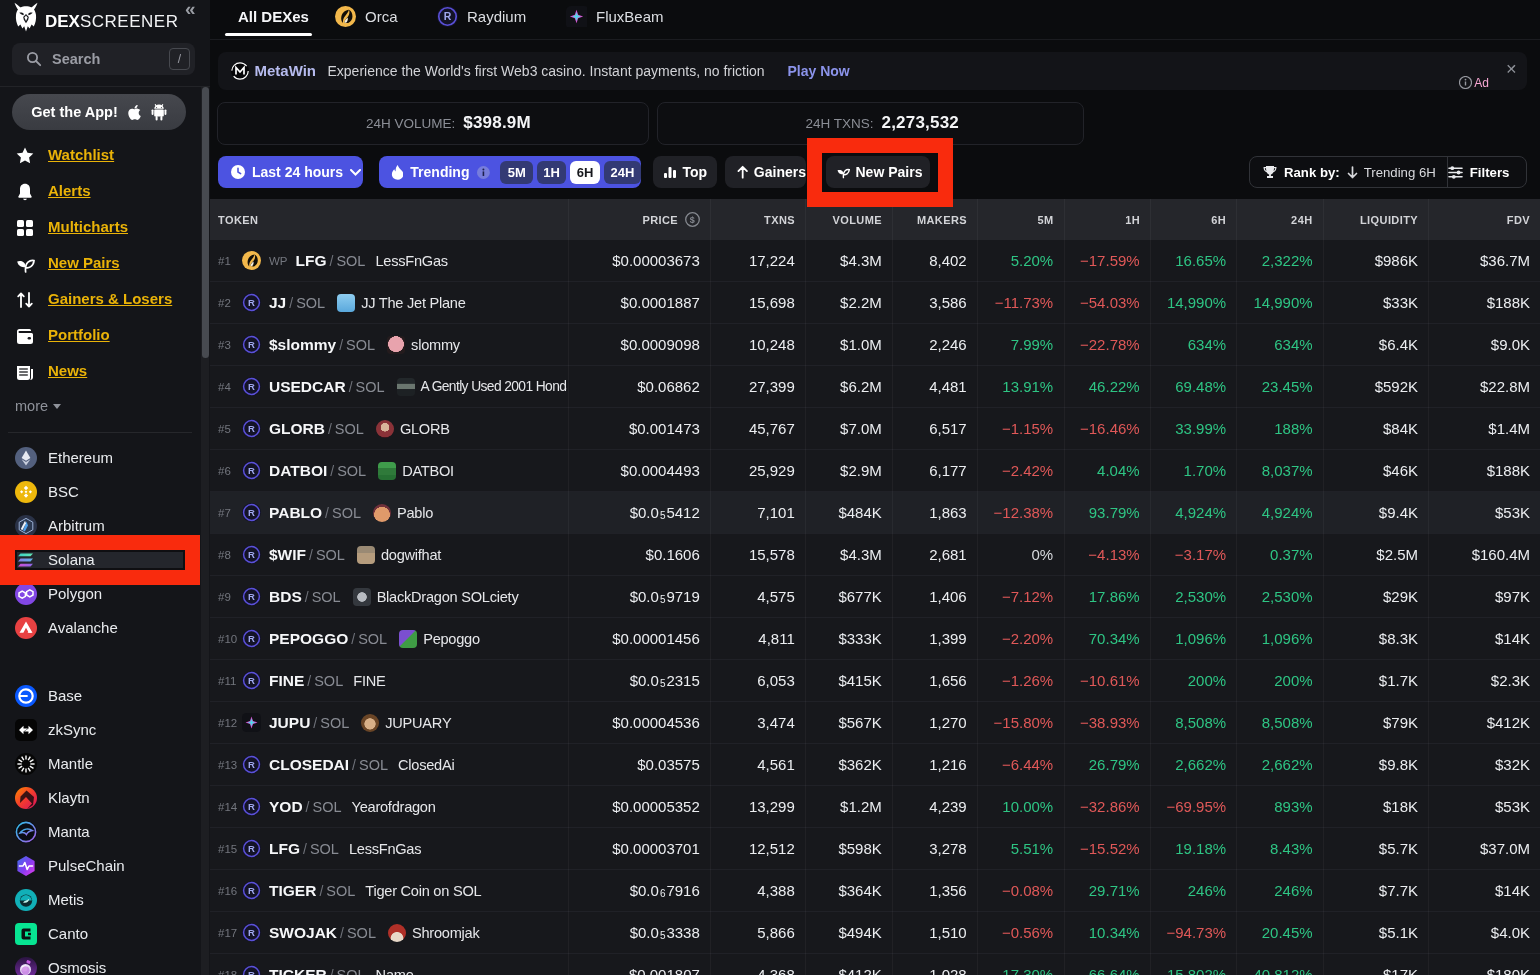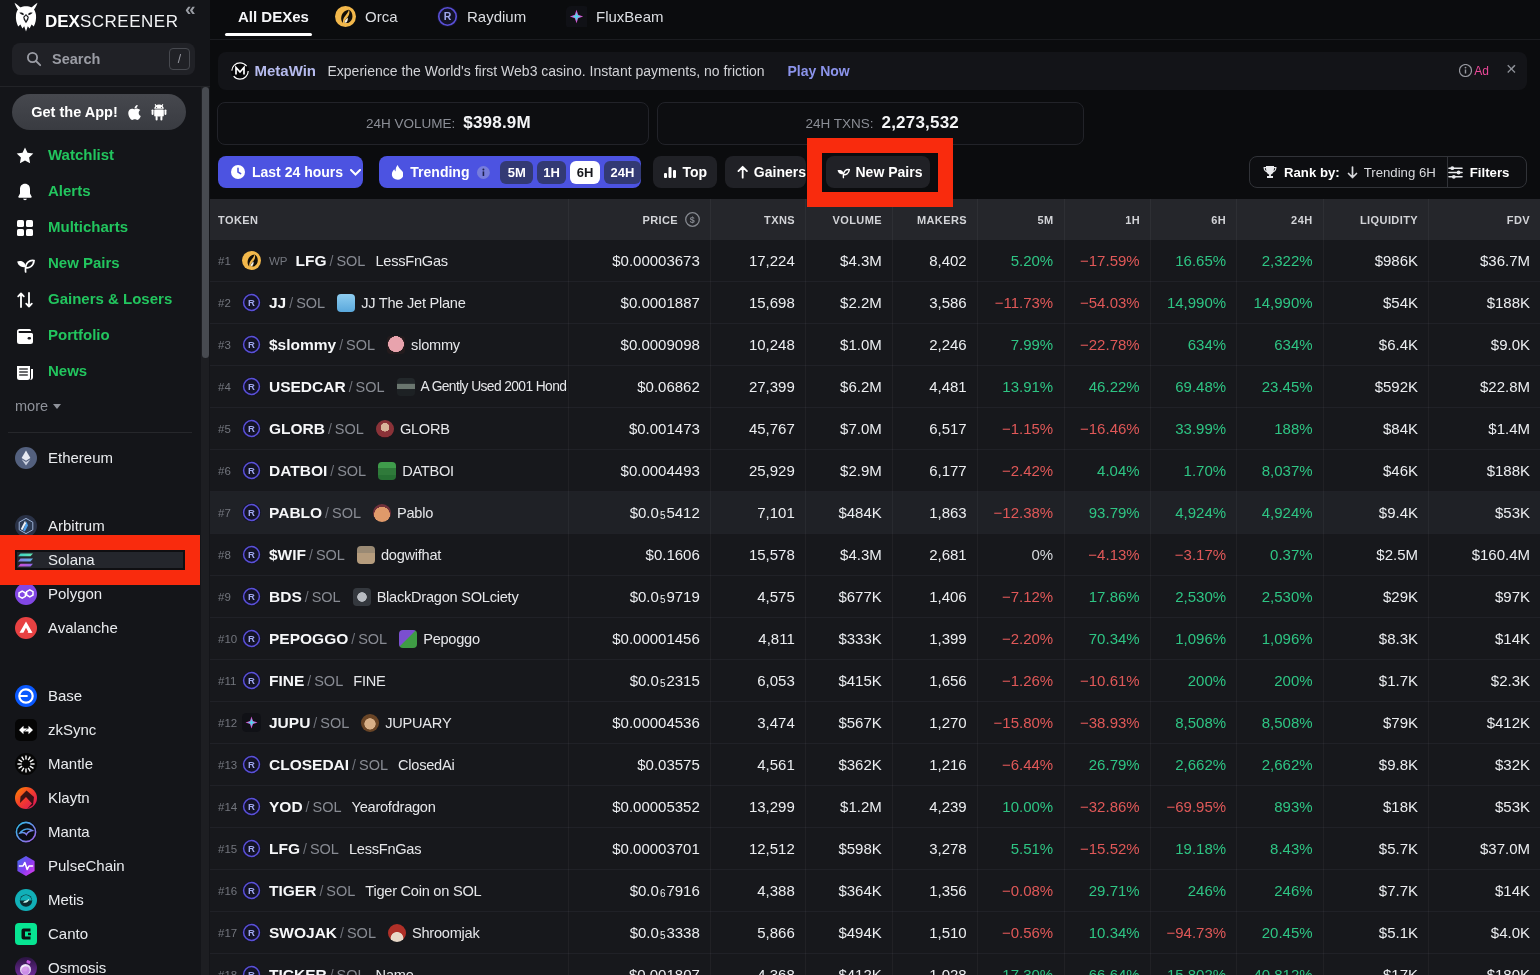--- a/index.html
+++ b/index.html
@@ -15,41 +15,41 @@
 #collapse { position:absolute; left:185px; top:-2px; color:#9b9ea5; font-size:19px; font-weight:700; }
 #search { position:absolute; left:12px; top:43px; width:183px; height:32px; background:#202126; border-radius:8px; }
 #search .mag { position:absolute; left:14px; top:8px; }
 #search .stxt { position:absolute; left:40px; top:8px; font-size:14.5px; font-weight:600; color:#9b9da5; }
 #search .key { position:absolute; left:157px; top:5px; width:21px; height:22px; border:1px solid #47494f; border-radius:4px; color:#9b9da5; font-size:12px; text-align:center; line-height:20px; }
 #sdiv { position:absolute; left:0; top:86px; width:210px; height:1px; background:#222327; }
 #getapp { position:absolute; left:12px; top:94px; width:174px; height:36px; border-radius:18px; background:linear-gradient(180deg,#46484e,#393b41); display:flex; align-items:center; justify-content:center; gap:9px; }
 #getapp .t { color:#fff; font-size:14.5px; font-weight:700; }
 .nav { position:absolute; left:0; width:200px; height:36px; }
 .nicon { position:absolute; left:15px; top:8px; }
-.nlabel { position:absolute; left:48px; top:8px; font-size:15px; font-weight:600; color:#22c55e; }
+.nlabel { position:absolute; left:48px; top:8px; font-size:15px; font-weight:600; color:#eab308;text-decoration:underline; }
 #more { position:absolute; left:15px; top:398px; font-size:14.5px; color:#8f929a; }
 #more .car { display:inline-block; margin-left:5px; width:0; height:0; border-left:4.5px solid transparent; border-right:4.5px solid transparent; border-top:5px solid #8f929a; vertical-align:2px; }
 #cdiv { position:absolute; left:8px; top:432px; width:184px; height:1px; background:#26272b; }
 .chain { position:absolute; left:0; width:200px; height:34px; }
 .cicon { position:absolute; left:15px; top:6px; width:22px; height:22px; }
 .clabel { position:absolute; left:48px; top:8px; font-size:15px; font-weight:500; color:#e9ebee; }
 #solactive { position:absolute; left:8px; top:546px; width:184px; height:28px; background:#24262c; border-radius:8px; }
 
 
 #main { position:absolute; left:210px; top:0; width:1330px; height:744px; }
 #tabs { position:absolute; left:0; top:0; width:1330px; height:40px; border-bottom:1px solid #1b1c20; }
 .tab { position:absolute; top:0; height:33px; display:flex; align-items:center; gap:9px; font-size:15px; color:#dcdee2; font-weight:500; }
 .tab.active { color:#f5f6f8; font-weight:600; }
 #uline { position:absolute; left:15px; top:33px; width:87px; height:3px; background:#fff; border-radius:2px; }
 #ad { position:absolute; left:7.5px; top:52px; width:1309.5px; height:38px; background:#131418; border-radius:8px; }
 #ad .mw { position:absolute; left:13px; top:10px; }
 #ad .mwt { position:absolute; left:37px; top:10px; font-size:15px; font-weight:700; color:#b6bbee; }
 #ad .body { position:absolute; left:110px; top:11px; font-size:14px; color:#d2d3d7; }
 #ad .play { position:absolute; left:570px; top:11px; font-size:14px; font-weight:700; color:#8b93ea; }
-#ad .adl { position:absolute; left:1241px; top:12px; font-size:12px; color:#ec4899; }
+#ad .adl { position:absolute; left:1241px; top:24px; font-size:12px; color:#f9a8d4; }
 #ad .x { position:absolute; left:1288px; top:9px; font-size:14px; color:#8e9198; }
 .statbox { position:absolute; top:101.5px; height:43px; background:#0d0e11; border:1px solid #222329; border-radius:8px; display:flex; align-items:center; justify-content:flex-start; gap:8px; }
 .statbox .lab { font-size:13.5px; color:#8b8e96;text-align:center; }
 .statbox .val { font-size:17px; font-weight:700; color:#f4f5f7; letter-spacing:.2px; }
 .statbox .ago { font-size:13.5px; color:#8b8e96; }
 
 
 .fbtn { position:absolute; top:156px; height:32px; border-radius:8px; display:flex; align-items:center; font-size:14px; font-weight:700; color:#fff; }
 #fb1 { left:8px; width:144.5px; background:#4c53e1; }
 #fgrp { left:168.5px; width:262.5px; background:#4c53e1; }
@@ -191,20 +191,33 @@
   <div id="more">more<span class="car"></span></div>
   <div id="cdiv"></div>
   <div id="solactive"></div>
   <div class="chain" style="top:441px">
         <span class="cicon"><svg width="22" height="22" viewBox="0 0 22 22">
             <circle cx="11" cy="11" r="11" fill="#53607e"></circle>
             <path d="M11 3.6 L15.4 11 L11 13.7 L6.6 11 Z" fill="#e6e9f2"></path>
             <path d="M11 14.9 L15.4 12.2 L11 18.4 L6.6 12.2 Z" fill="#c8cedd"></path>
           </svg></span>
         <span class="clabel">Ethereum</span>
+      </div>
+<div class="chain" style="top:475px">
+        <span class="cicon"><svg width="22" height="22" viewBox="0 0 22 22">
+            <circle cx="11" cy="11" r="11" fill="#eeb80c"></circle>
+            <g fill="#fff">
+              <path d="M11 4.8 L13.2 7 L11 9.2 L8.8 7 Z"></path>
+              <path d="M6.6 9.2 L8.2 10.8 L6.6 12.4 L5 10.8 Z"></path>
+              <path d="M15.4 9.2 L17 10.8 L15.4 12.4 L13.8 10.8 Z"></path>
+              <path d="M11 12.4 L13.2 14.6 L11 16.8 L8.8 14.6 Z"></path>
+              <path d="M11 9.4 L12.4 10.8 L11 12.2 L9.6 10.8 Z"></path>
+            </g>
+          </svg></span>
+        <span class="clabel">BSC</span>
       </div>
 <div class="chain" style="top:509px">
         <span class="cicon"><svg width="22" height="22" viewBox="0 0 22 22">
             <circle cx="11" cy="11" r="11" fill="#2a3247"></circle>
             <path d="M11 3.4 L17.8 7.2 V14.8 L11 18.6 L4.2 14.8 V7.2 Z" fill="#2d3a52" stroke="#9db3d8" stroke-width="1"></path>
             <path d="M8 15.5 L11.5 6.5 L13 10.5 L9.8 16.5 Z" fill="#4f9fe8"></path>
             <path d="M5.8 14 L10 5.8 L11 8.2 L7.4 15.2 Z" fill="#eef2f8"></path>
           </svg></span>
         <span class="clabel">Arbitrum</span>
       </div>
@@ -545,21 +558,21 @@
             <span class="nm">JJ The Jet Plane</span>
           </div>
 <div class="c" style="width:142.5px">$0.0001887</div>
 <div class="c" style="width:95px">15,698</div>
 <div class="c" style="width:87px">$2.2M</div>
 <div class="c" style="width:85px">3,586</div>
 <div class="c r" style="width:86.5px">−11.73%</div>
           <div class="c r" style="width:86.5px">−54.03%</div>
           <div class="c g" style="width:86.5px">14,990%</div>
           <div class="c g" style="width:86.5px">14,990%</div>
-          <div class="c" style="width:105.5px">$54K</div>
+          <div class="c" style="width:105.5px">$33K</div>
           <div class="c" style="width:112px">$188K</div>
 </div>
 <div class="row">
 <div class="c tok">
             <span class="rank">#3</span>
             <span class="dexi"><svg width="19" height="19" viewBox="0 0 19 19">
                 <circle cx="9.5" cy="9.5" r="9.5" fill="#131327"></circle>
                 <circle cx="9.5" cy="9.5" r="7.9" fill="none" stroke="#5a50d8" stroke-width="1.5"></circle>
                 <text x="9.5" y="13" font-size="9.5" font-weight="bold" fill="#a0a8ee" text-anchor="middle" font-family="Liberation Sans">R</text>
               </svg></span>

